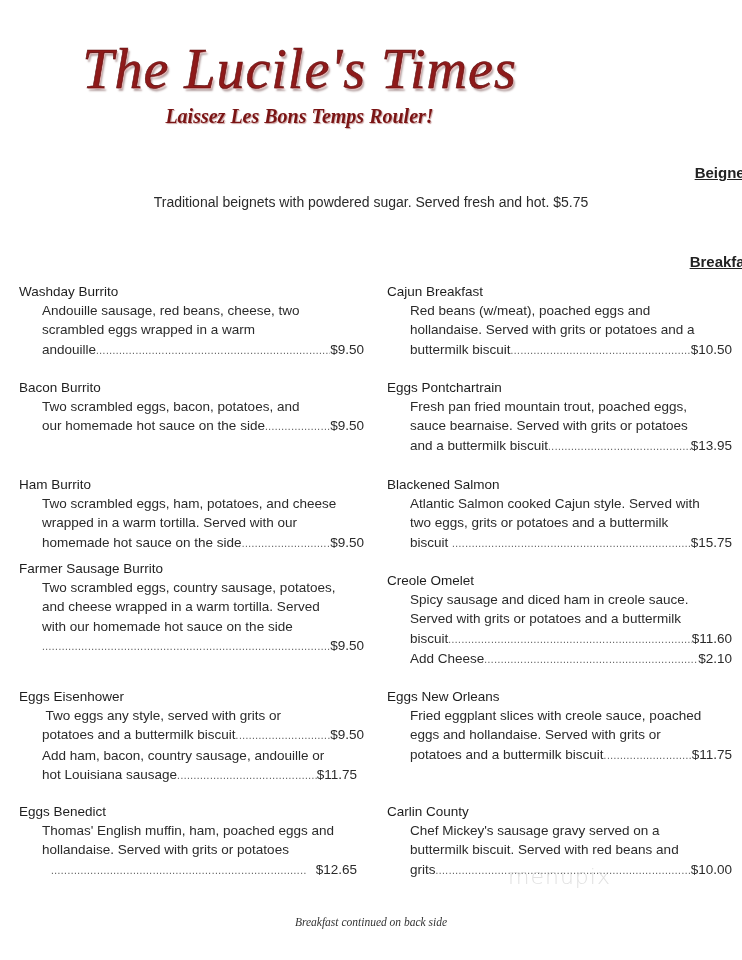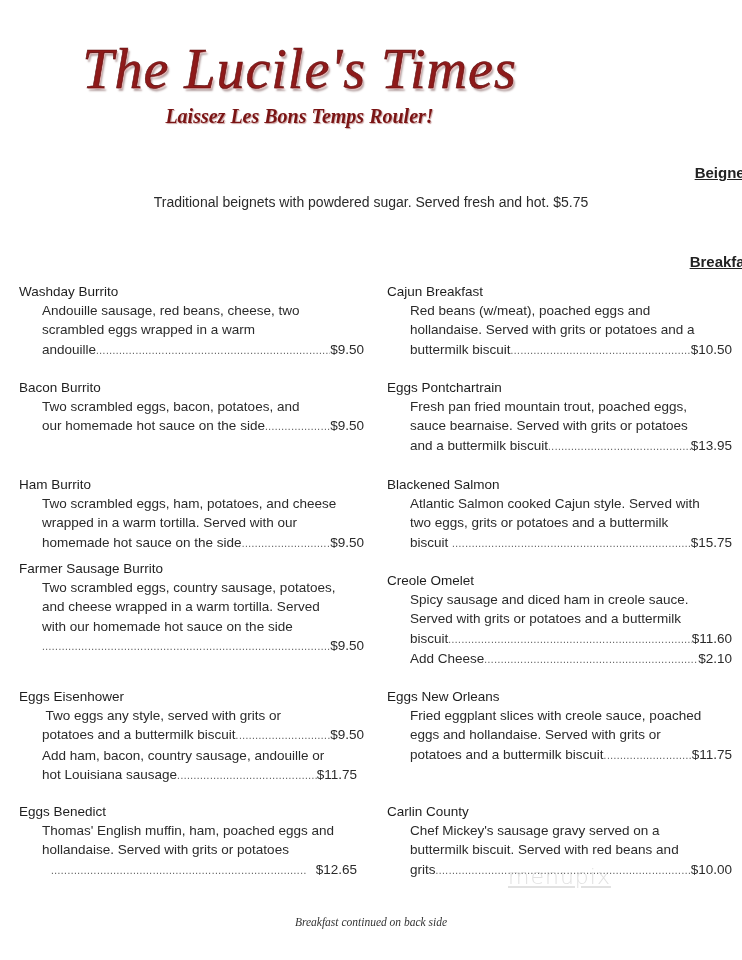--- a/index.html
+++ b/index.html
@@ -54,21 +54,21 @@
     .price-line .dots::after { content: "....................................................................................................................................................................................."; }
     .price-line .price { white-space: nowrap; }
     .footer-note {
       position: absolute; left: 0; width: 742px; text-align: center; top: 916px;
       font-family: "Liberation Serif", "DejaVu Serif", serif; font-style: italic;
       font-size: 11.5px; color: #333;
     }
     .watermark {
       position: absolute; left: 508px; top: 864px;
       font-size: 22px; color: rgba(200,200,200,0.55); letter-spacing: 1px;
-      font-family: "DejaVu Sans", sans-serif; font-weight: 200; text-decoration: underline;
+      font-family: "DejaVu Sans", sans-serif; font-weight: 200;
     }
   </style>
 </head>
 <body>
 
 <div class="masthead">
   <div class="title">The Lucile's Times</div>
   <div class="tagline">Laissez Les Bons Temps Rouler!</div>
 </div>
 

